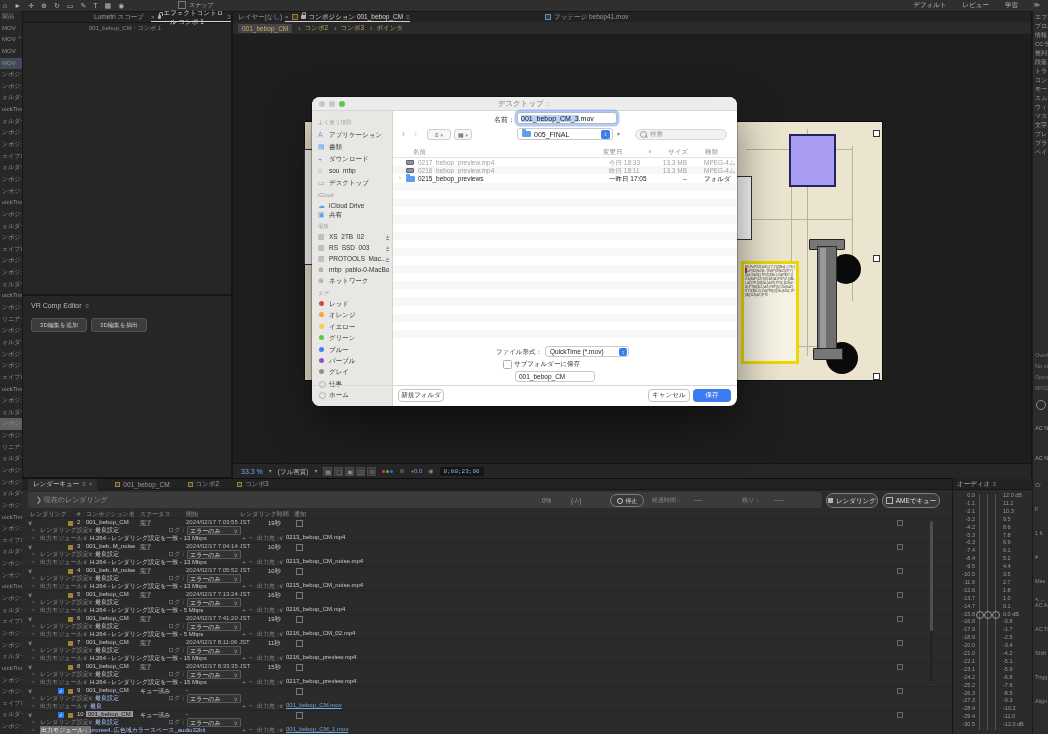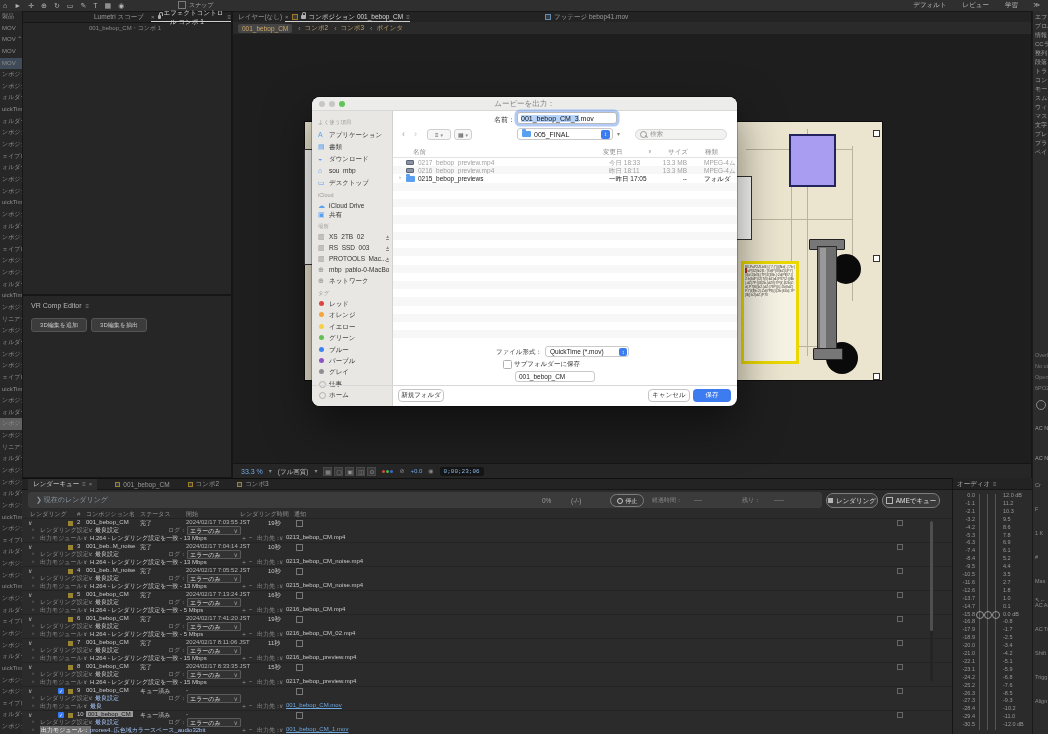--- a/index.html
+++ b/index.html
@@ -671,21 +671,21 @@
       <div style="position: absolute; left: 2px; top: 687px; font-size: 5.5px; color: rgb(138, 138, 138); white-space: nowrap; overflow: hidden; width: 14px;">Align</div>
       <div style="position: absolute; left: 2px; top: 585px; font-size: 6px; color: rgb(154, 154, 154);">↖←</div>
     </div>
 
   <div class="ab" style="left:312px;top:97px;width:425px;height:309px;background:#fff;border-radius:8px;box-shadow:0 18px 45px rgba(0,0,0,.5), 0 0 0 1px rgba(0,0,0,.25);">
 
     <div class="ab" style="left:0;top:0;width:100%;height:14px;background:#ececeb;border-radius:8px 8px 0 0;border-bottom:1px solid #d9d8d6;box-sizing:border-box;">
       <span class="ab dot" style="left:7px;top:4px;width:6px;height:6px;background:#c8c7c5;"></span>
       <span class="ab dot" style="left:17px;top:4px;width:6px;height:6px;background:#c8c7c5;"></span>
       <span class="ab dot" style="left:27px;top:4px;width:6px;height:6px;background:#61c455;"></span>
-      <div style="text-align:center;font-size:7.5px;line-height:14px;color:#7d7d7d;">ムービーを出力：</div>
+      <div style="text-align:center;font-size:7.5px;line-height:14px;color:#7d7d7d;">デスクトップ：</div>
     </div>
 
     <div class="ab" id="dlg-sidebar" style="left:0;top:14px;width:81px;height:295px;background:#e9e7e4;border-right:1px solid #d4d2cf;border-radius:0 0 0 8px;box-sizing:border-box;overflow:hidden;">
         <div style="position: absolute; left: 6px; top: 8px; font-size: 5.5px; color: rgb(155, 155, 155);">よく使う項目</div>
         <div style="position: absolute; left: 0px; top: 19px; width: 81px; height: 10px;">
           <span style="font-size: 7px; color: rgb(90, 160, 240); top: 1px; position: absolute; left: 6px;">A</span>
           <span style="position: absolute; left: 17px; top: 1px; font-size: 6.5px; color: rgb(51, 51, 51); white-space: nowrap; overflow: hidden; width: 60px; display: inline-block;">アプリケーション</span>
         </div>
         <div style="position: absolute; left: 0px; top: 31px; width: 81px; height: 10px;">
           <span style="font-size: 7px; color: rgb(90, 160, 240); top: 1px; position: absolute; left: 6px;">▤</span>

